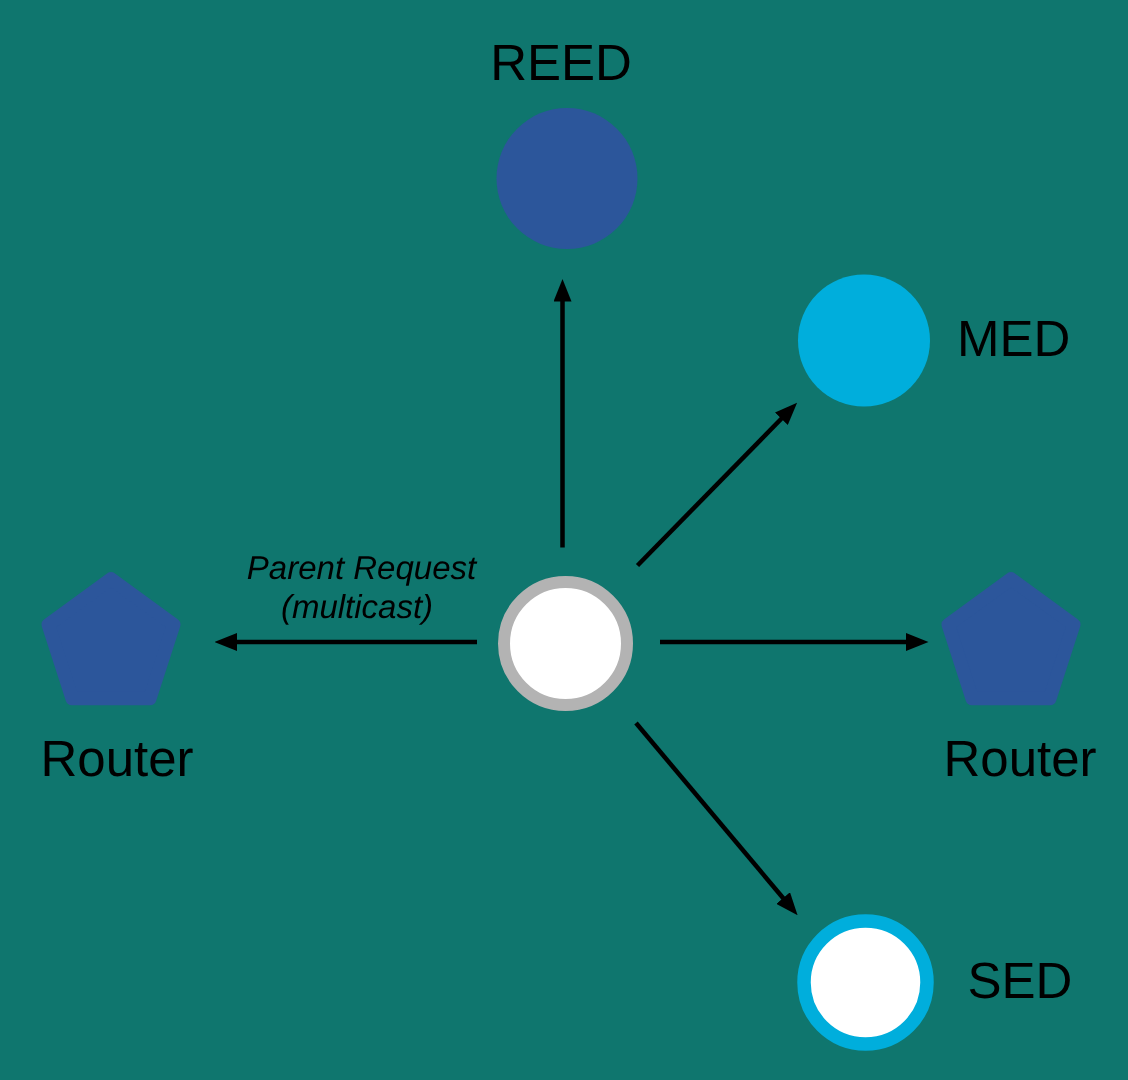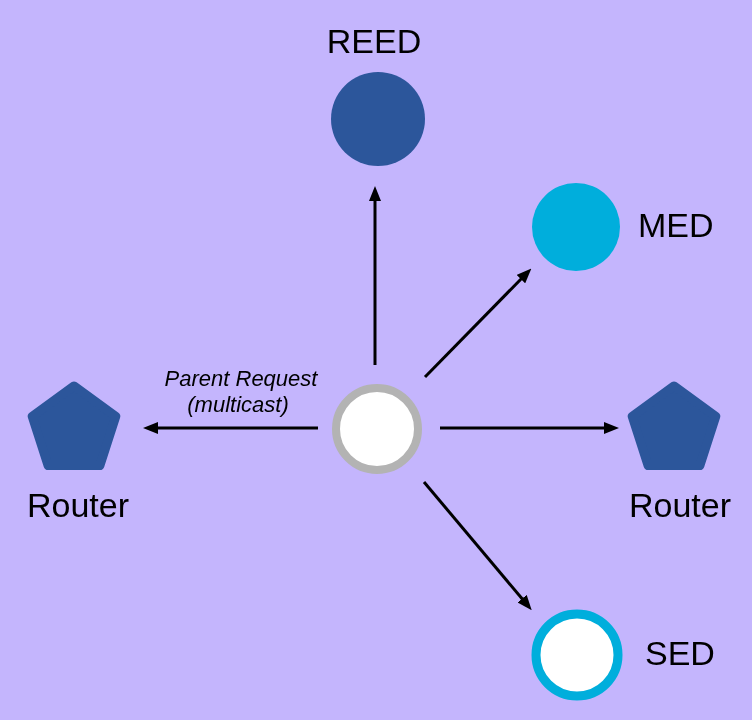--- a/index.html
+++ b/index.html
@@ -4,21 +4,21 @@
 <style>
   html, body {
     margin: 0;
     padding: 0;
     background: #ffffff;
   }
   #canvas {
     position: relative;
     width: 752px;
     height: 720px;
-    background: #c4b5fd;
+    background: #0f766e;
     overflow: hidden;
     font-family: "Liberation Sans", sans-serif;
   }
   svg { display: block; }
   .node-label {
     font-family: "Liberation Sans", sans-serif;
     font-size: 34px;
     fill: #000000;
   }
   .annotation-label {

